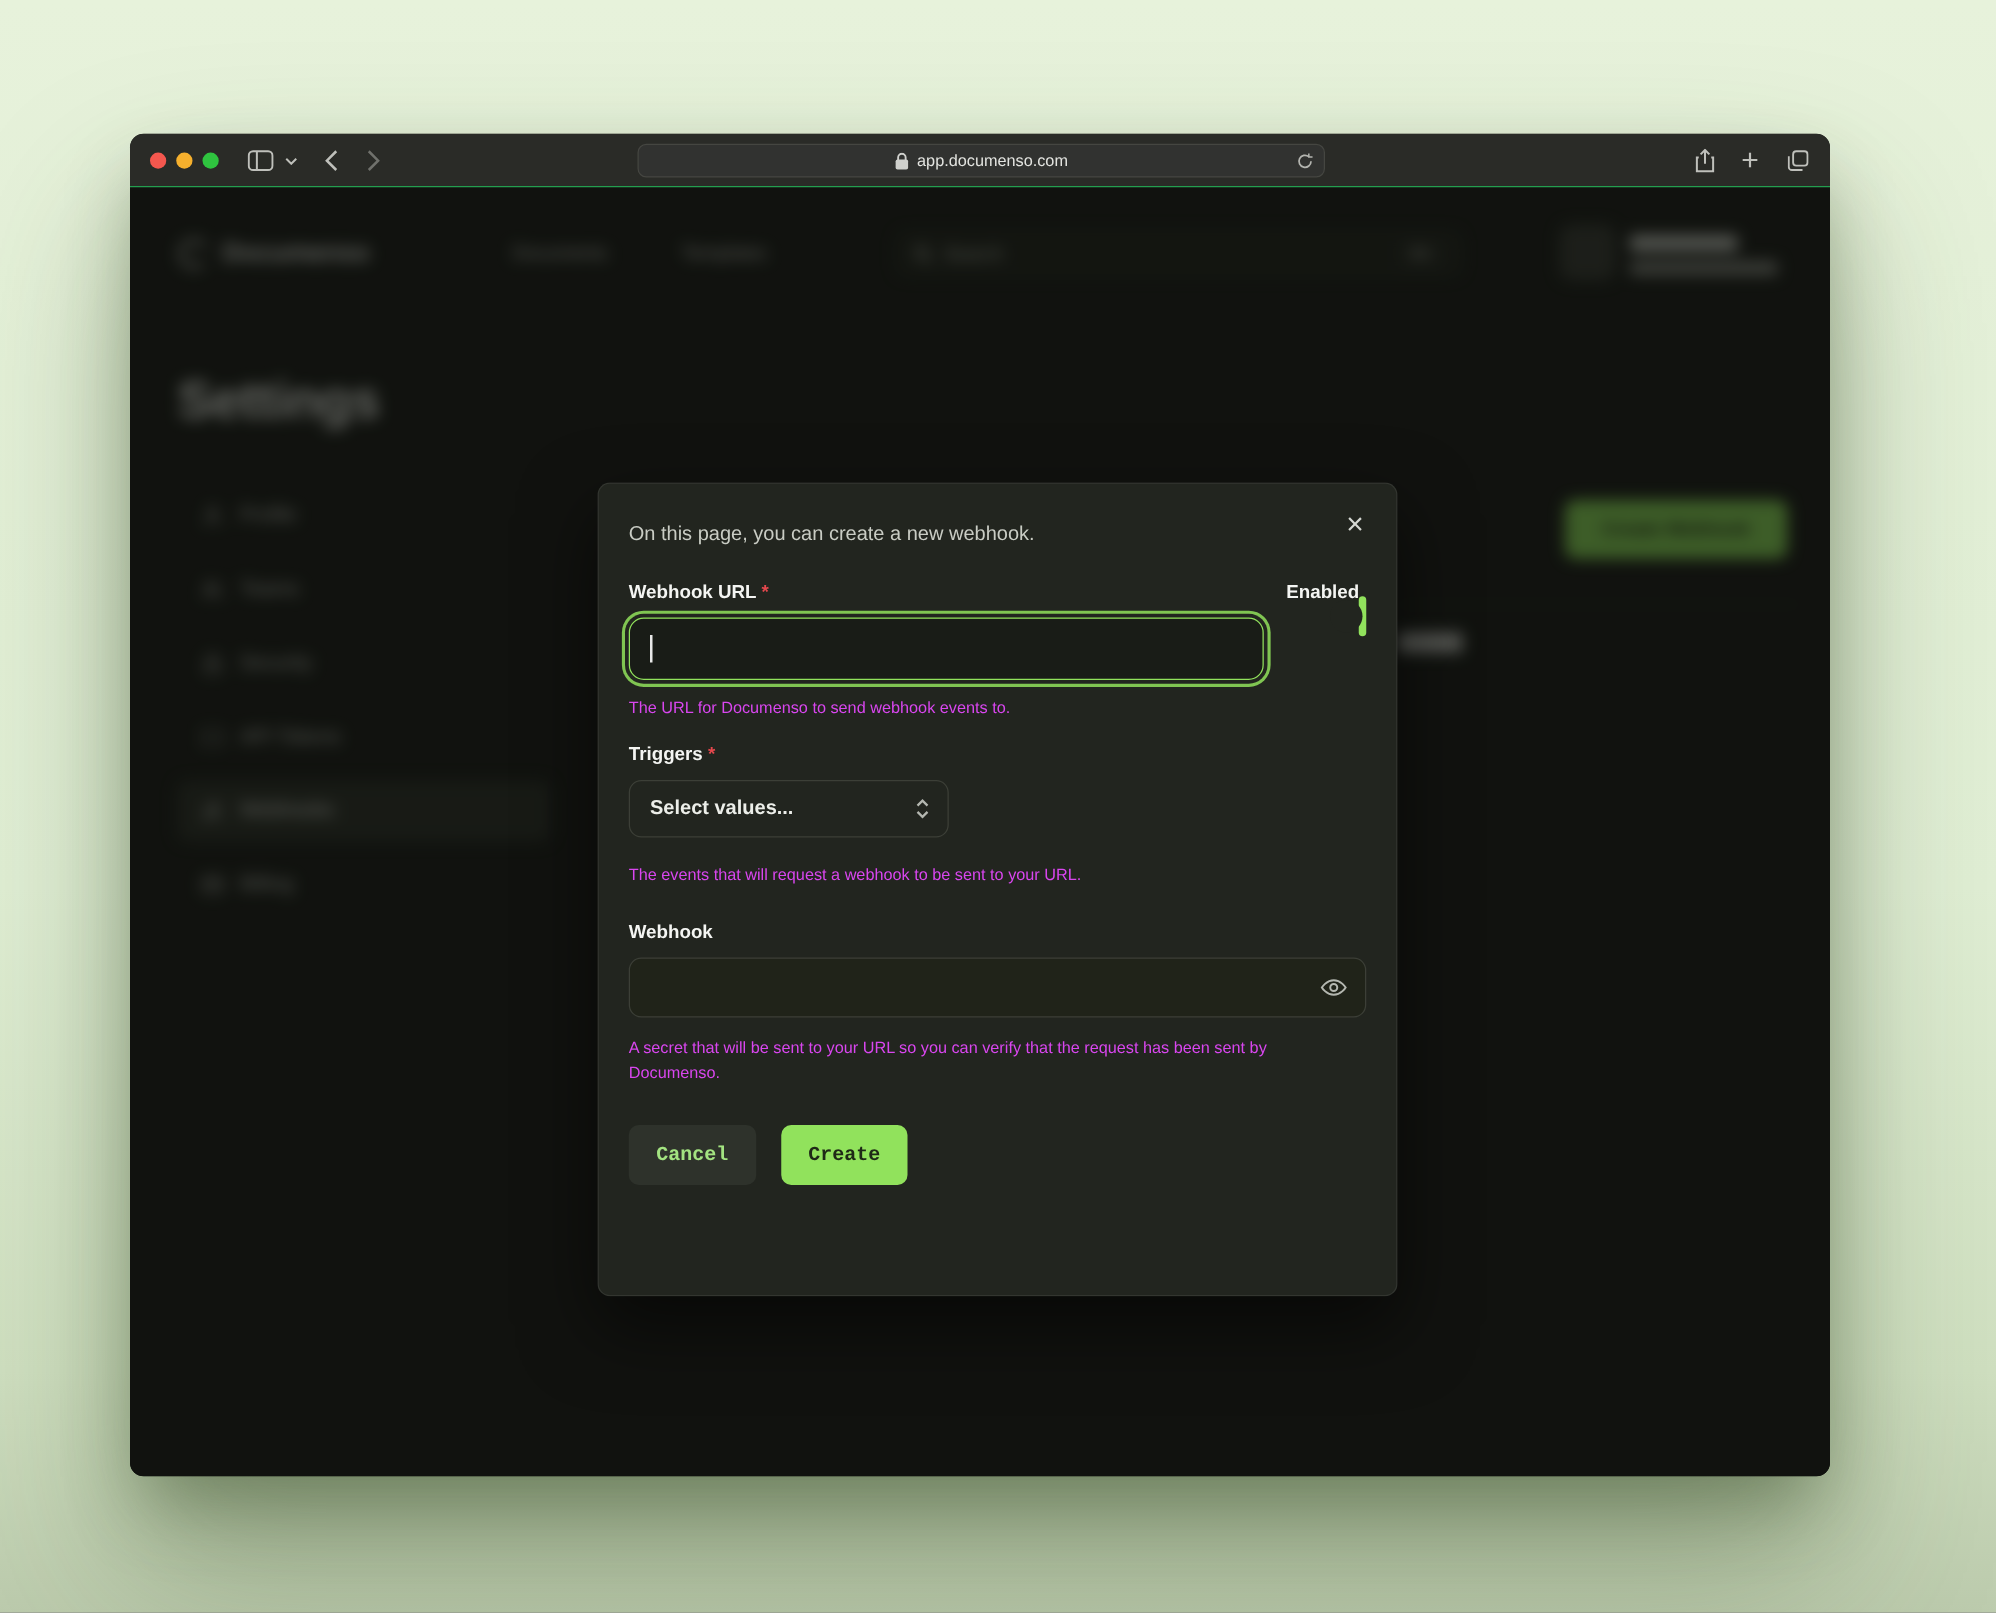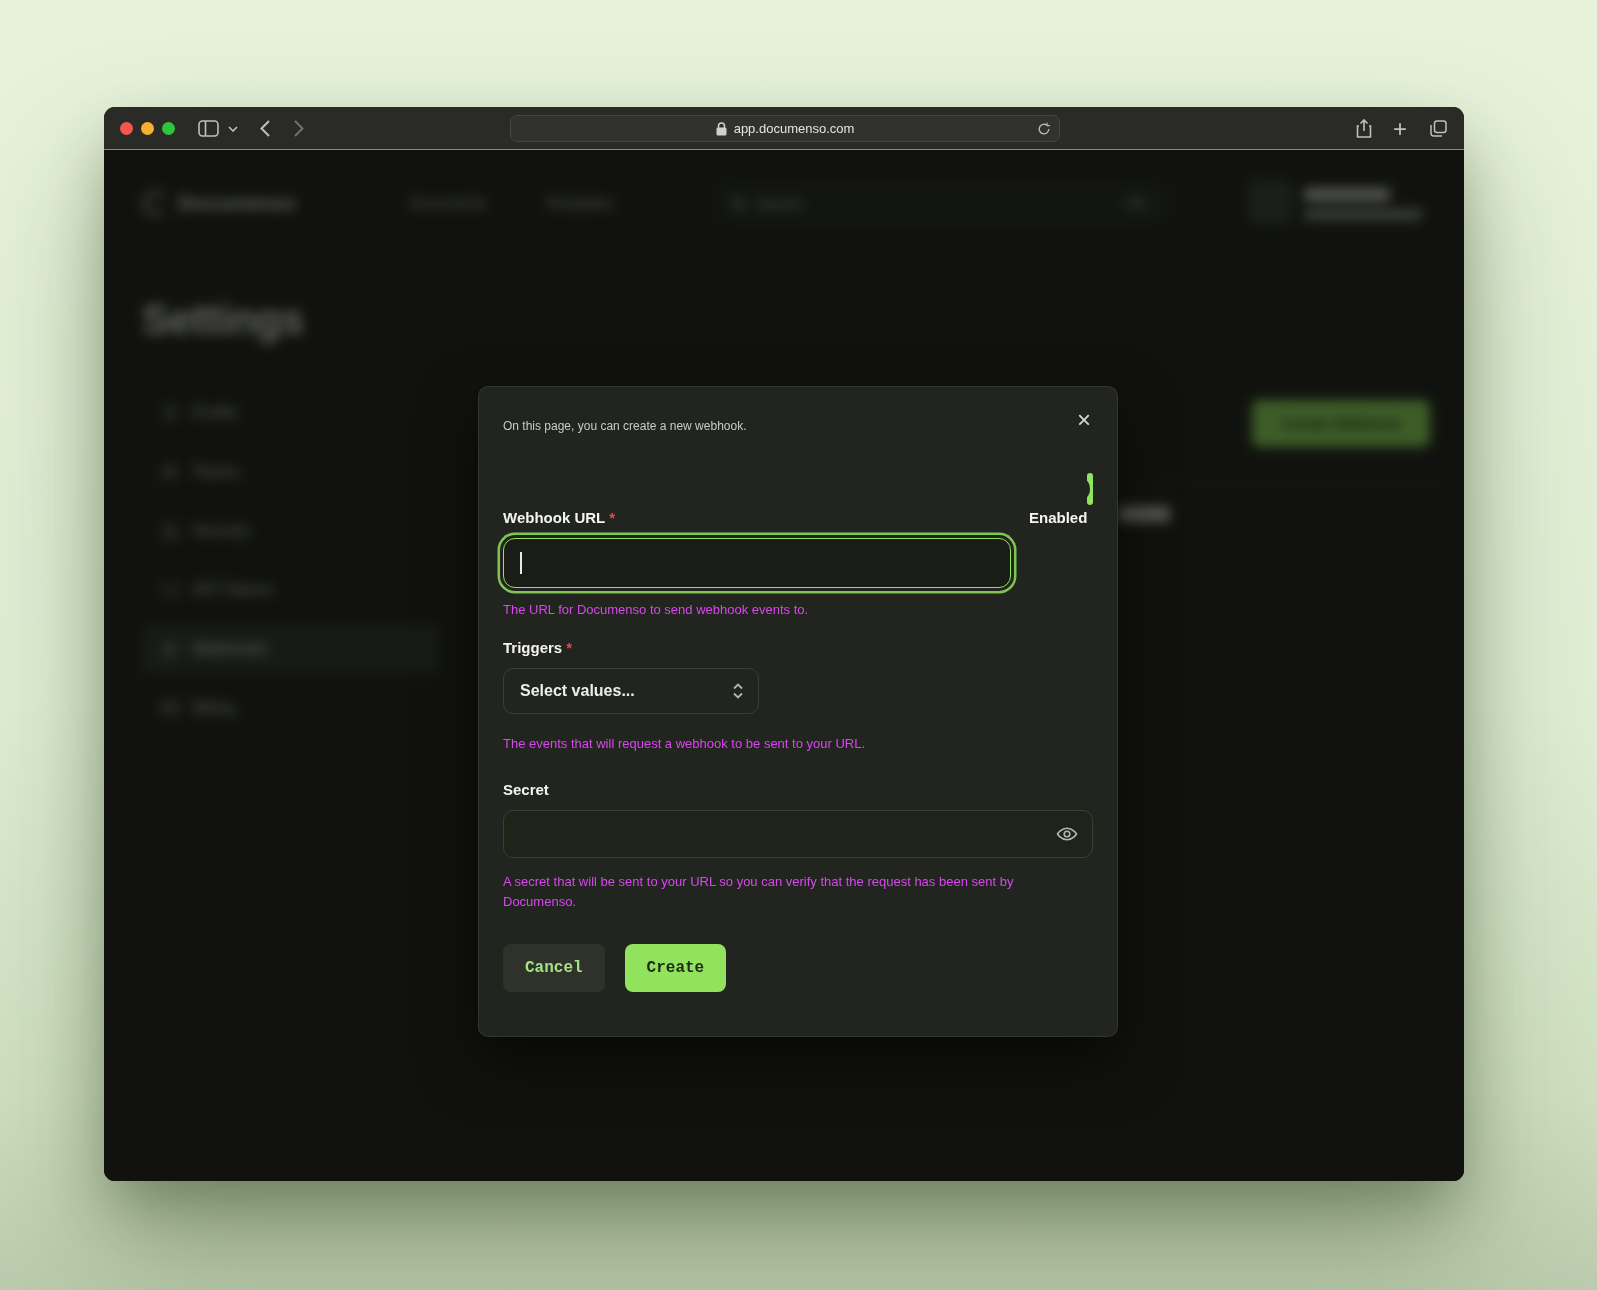--- a/index.html
+++ b/index.html
@@ -79,23 +79,23 @@
   .modal {
     position:absolute; left:374px; top:236px; width:640px; height:651px;
     background:#22251f; border:1px solid rgba(255,255,255,.08); border-radius:10px;
     padding:24px; color:#f4f5f2; box-shadow:0 24px 60px rgba(0,0,0,.55);
   }
   .modal-close {
     position:absolute; top:20px; right:20px; width:26px; height:26px;
     color:#d6d8d3; font-size:24px; line-height:26px; text-align:center; cursor:pointer;
   }
   .m-title { font-size:22px; font-weight:700; letter-spacing:-.2px; }
-  .m-sub { margin-top:8px; font-size:12px; color:#c9ccc4; }
-
-  .field-label { font-size:15px; font-weight:600; color:#f4f5f2;margin-top:48px; }
+  .m-sub { margin-top:8px; font-size:16px; color:#c9ccc4; }
+
+  .field-label { font-size:15px; font-weight:600; color:#f4f5f2; }
   .req { color:#e5484d; font-weight:600; }
   .helper { font-size:13px; color:#d946ef; }
 
   .url-row { display:flex; margin-top:28px; gap:18px; }
   .url-col { flex:1; min-width:0; }
   .input-url {
     margin-top:12px; height:50px; border-radius:12px; background:#191c17;
     border:1px solid #91e25c;
     box-shadow:0 0 0 3px #22251f, 0 0 0 5.5px rgba(145,226,92,.85);
     display:flex; align-items:center; padding:0 16px;
@@ -322,21 +322,21 @@
         <span class="req">*</span>
       </div>
       <div class="select">
         <span>Select values...</span>
         <svg width="12" height="18" viewBox="0 0 12 18" fill="none" stroke="currentColor" stroke-width="1.8">
           <path d="M2 6.5L6 2.5l4 4M2 11.5l4 4 4-4"></path>
         </svg>
       </div>
       <div class="helper trig-helper">The events that will request a webhook to be sent to your URL.</div>
 
-      <div class="field-label secret-label">Secret</div>
+      <div class="field-label secret-label">Webhook</div>
       <div class="input-secret">
         <span></span>
         <span class="spacer"></span>
         <span class="eye">
           <svg width="22" height="18" viewBox="0 0 22 18" fill="none" stroke="currentColor" stroke-width="1.6">
             <path d="M1.5 9S5 3.2 11 3.2 20.5 9 20.5 9 17 14.8 11 14.8 1.5 9 1.5 9z"></path>
             <circle cx="11" cy="9" r="2.8"></circle>
           </svg>
         </span>
       </div>

